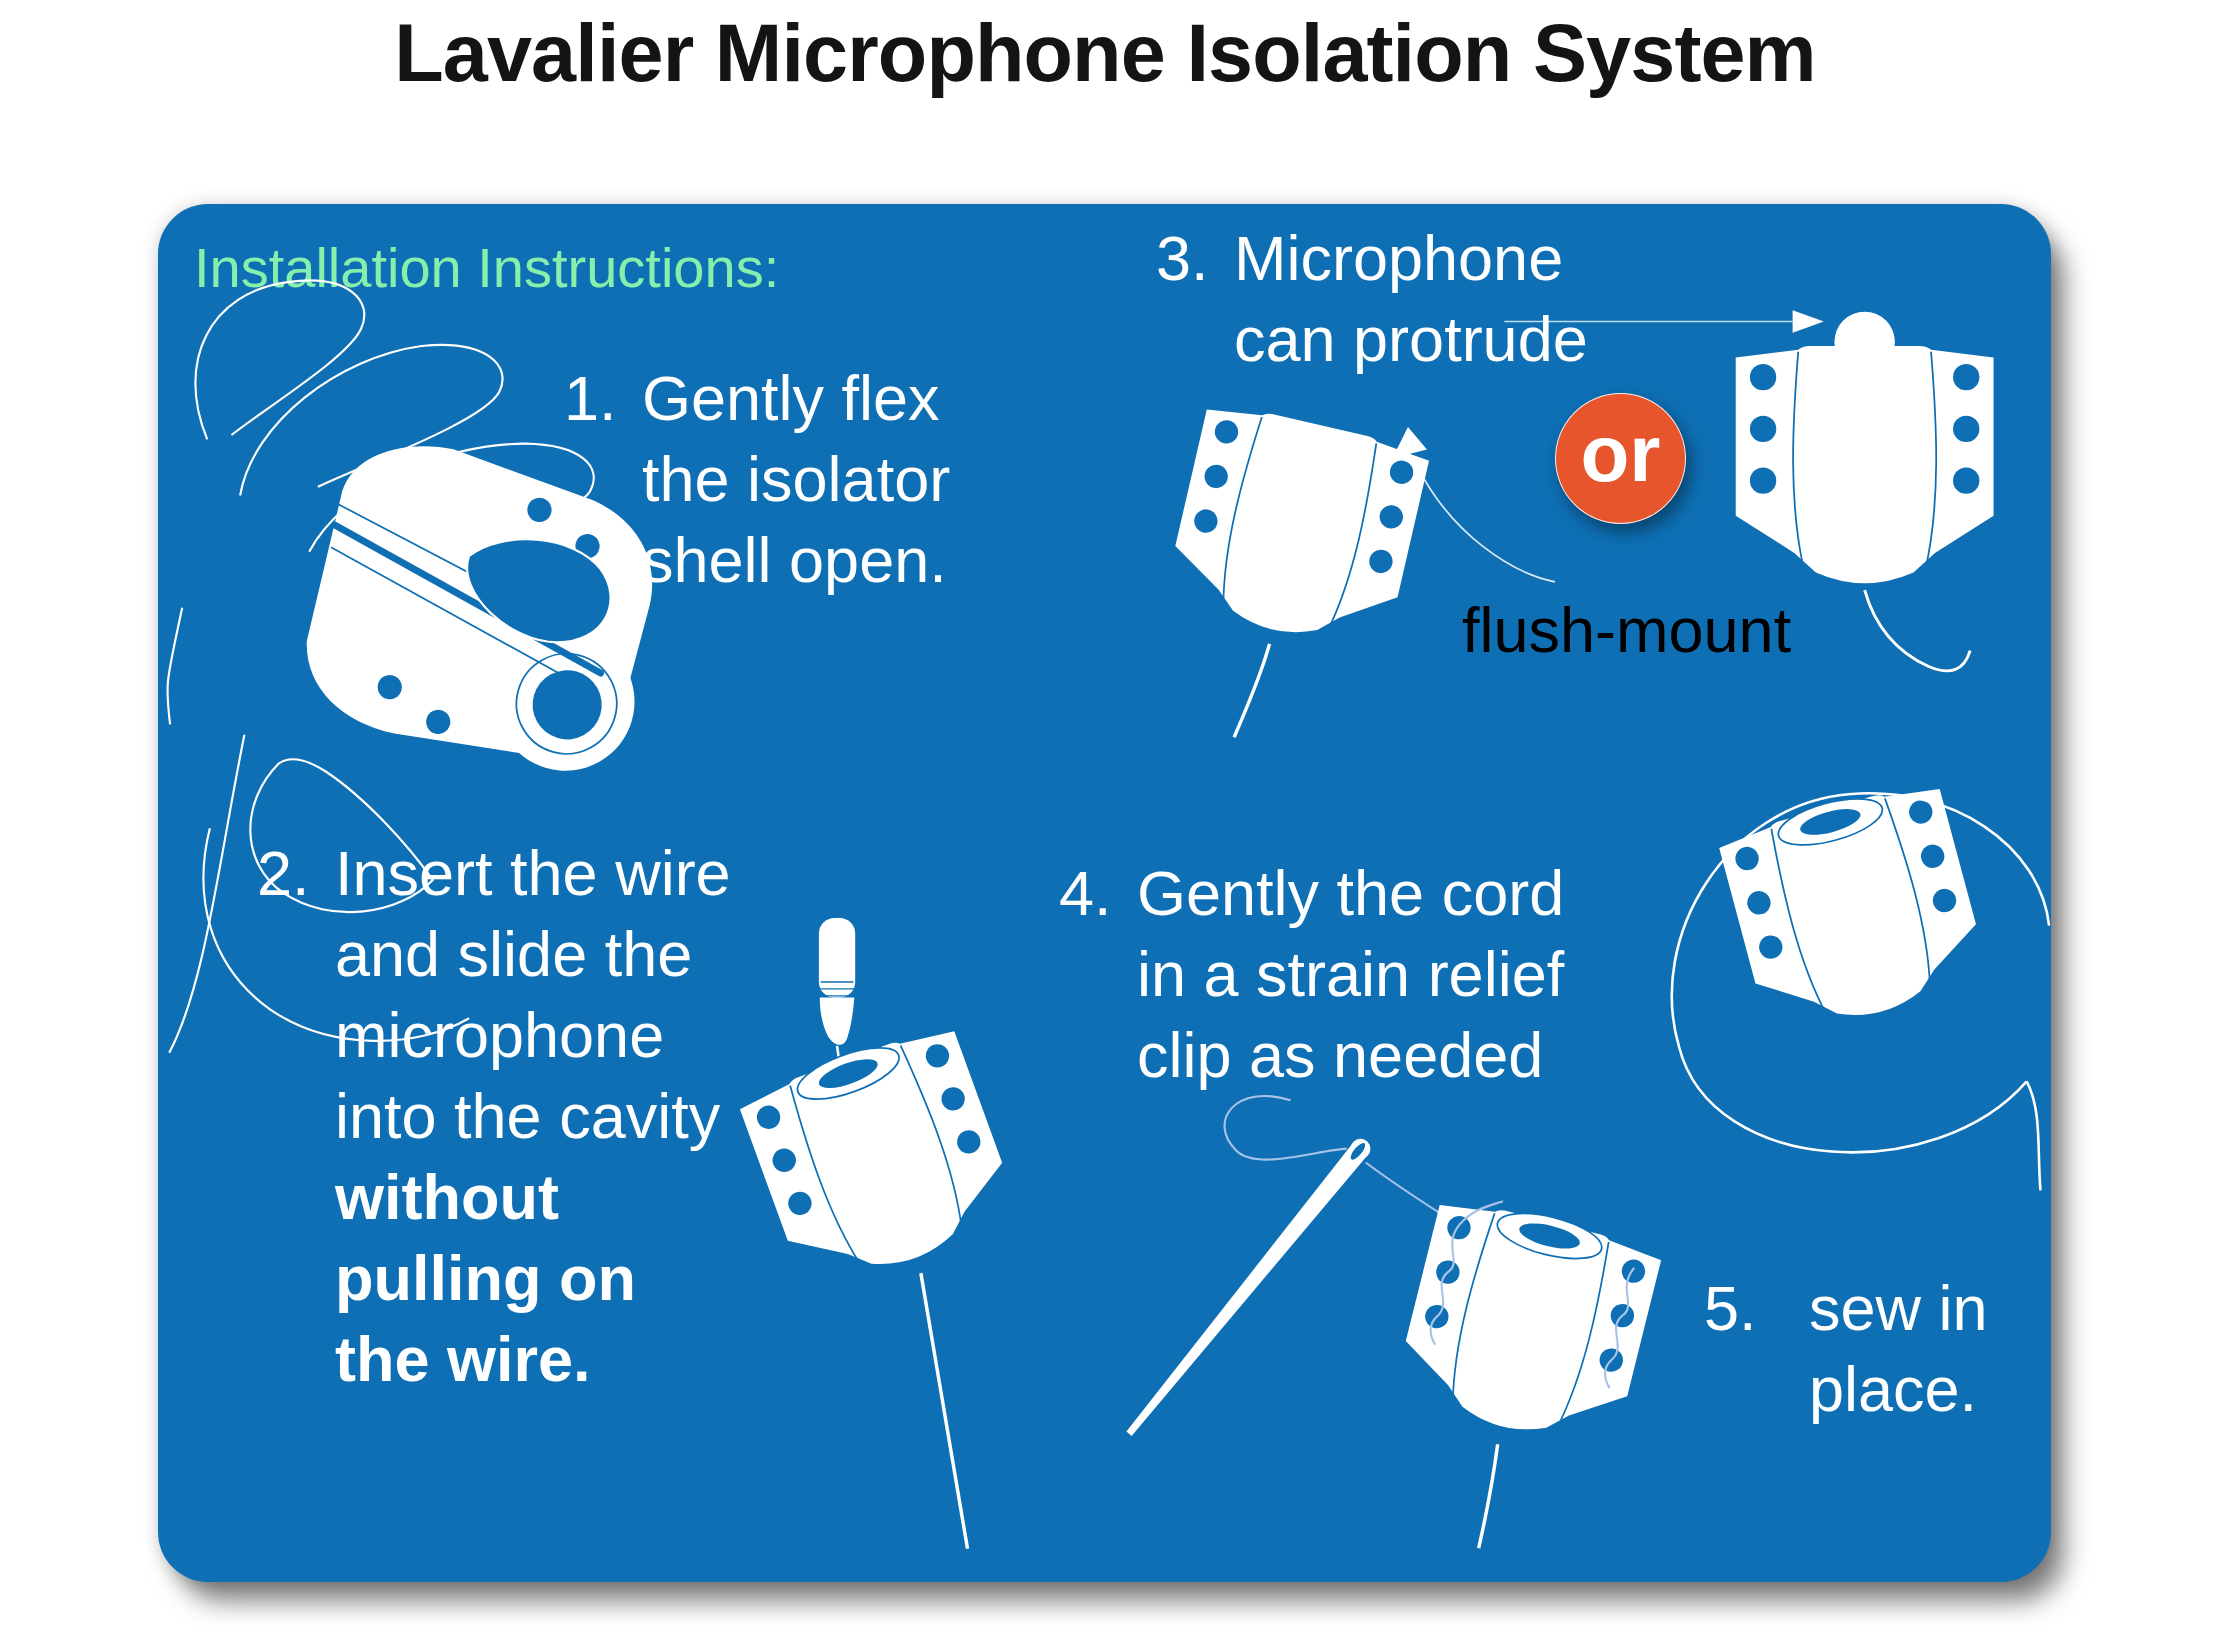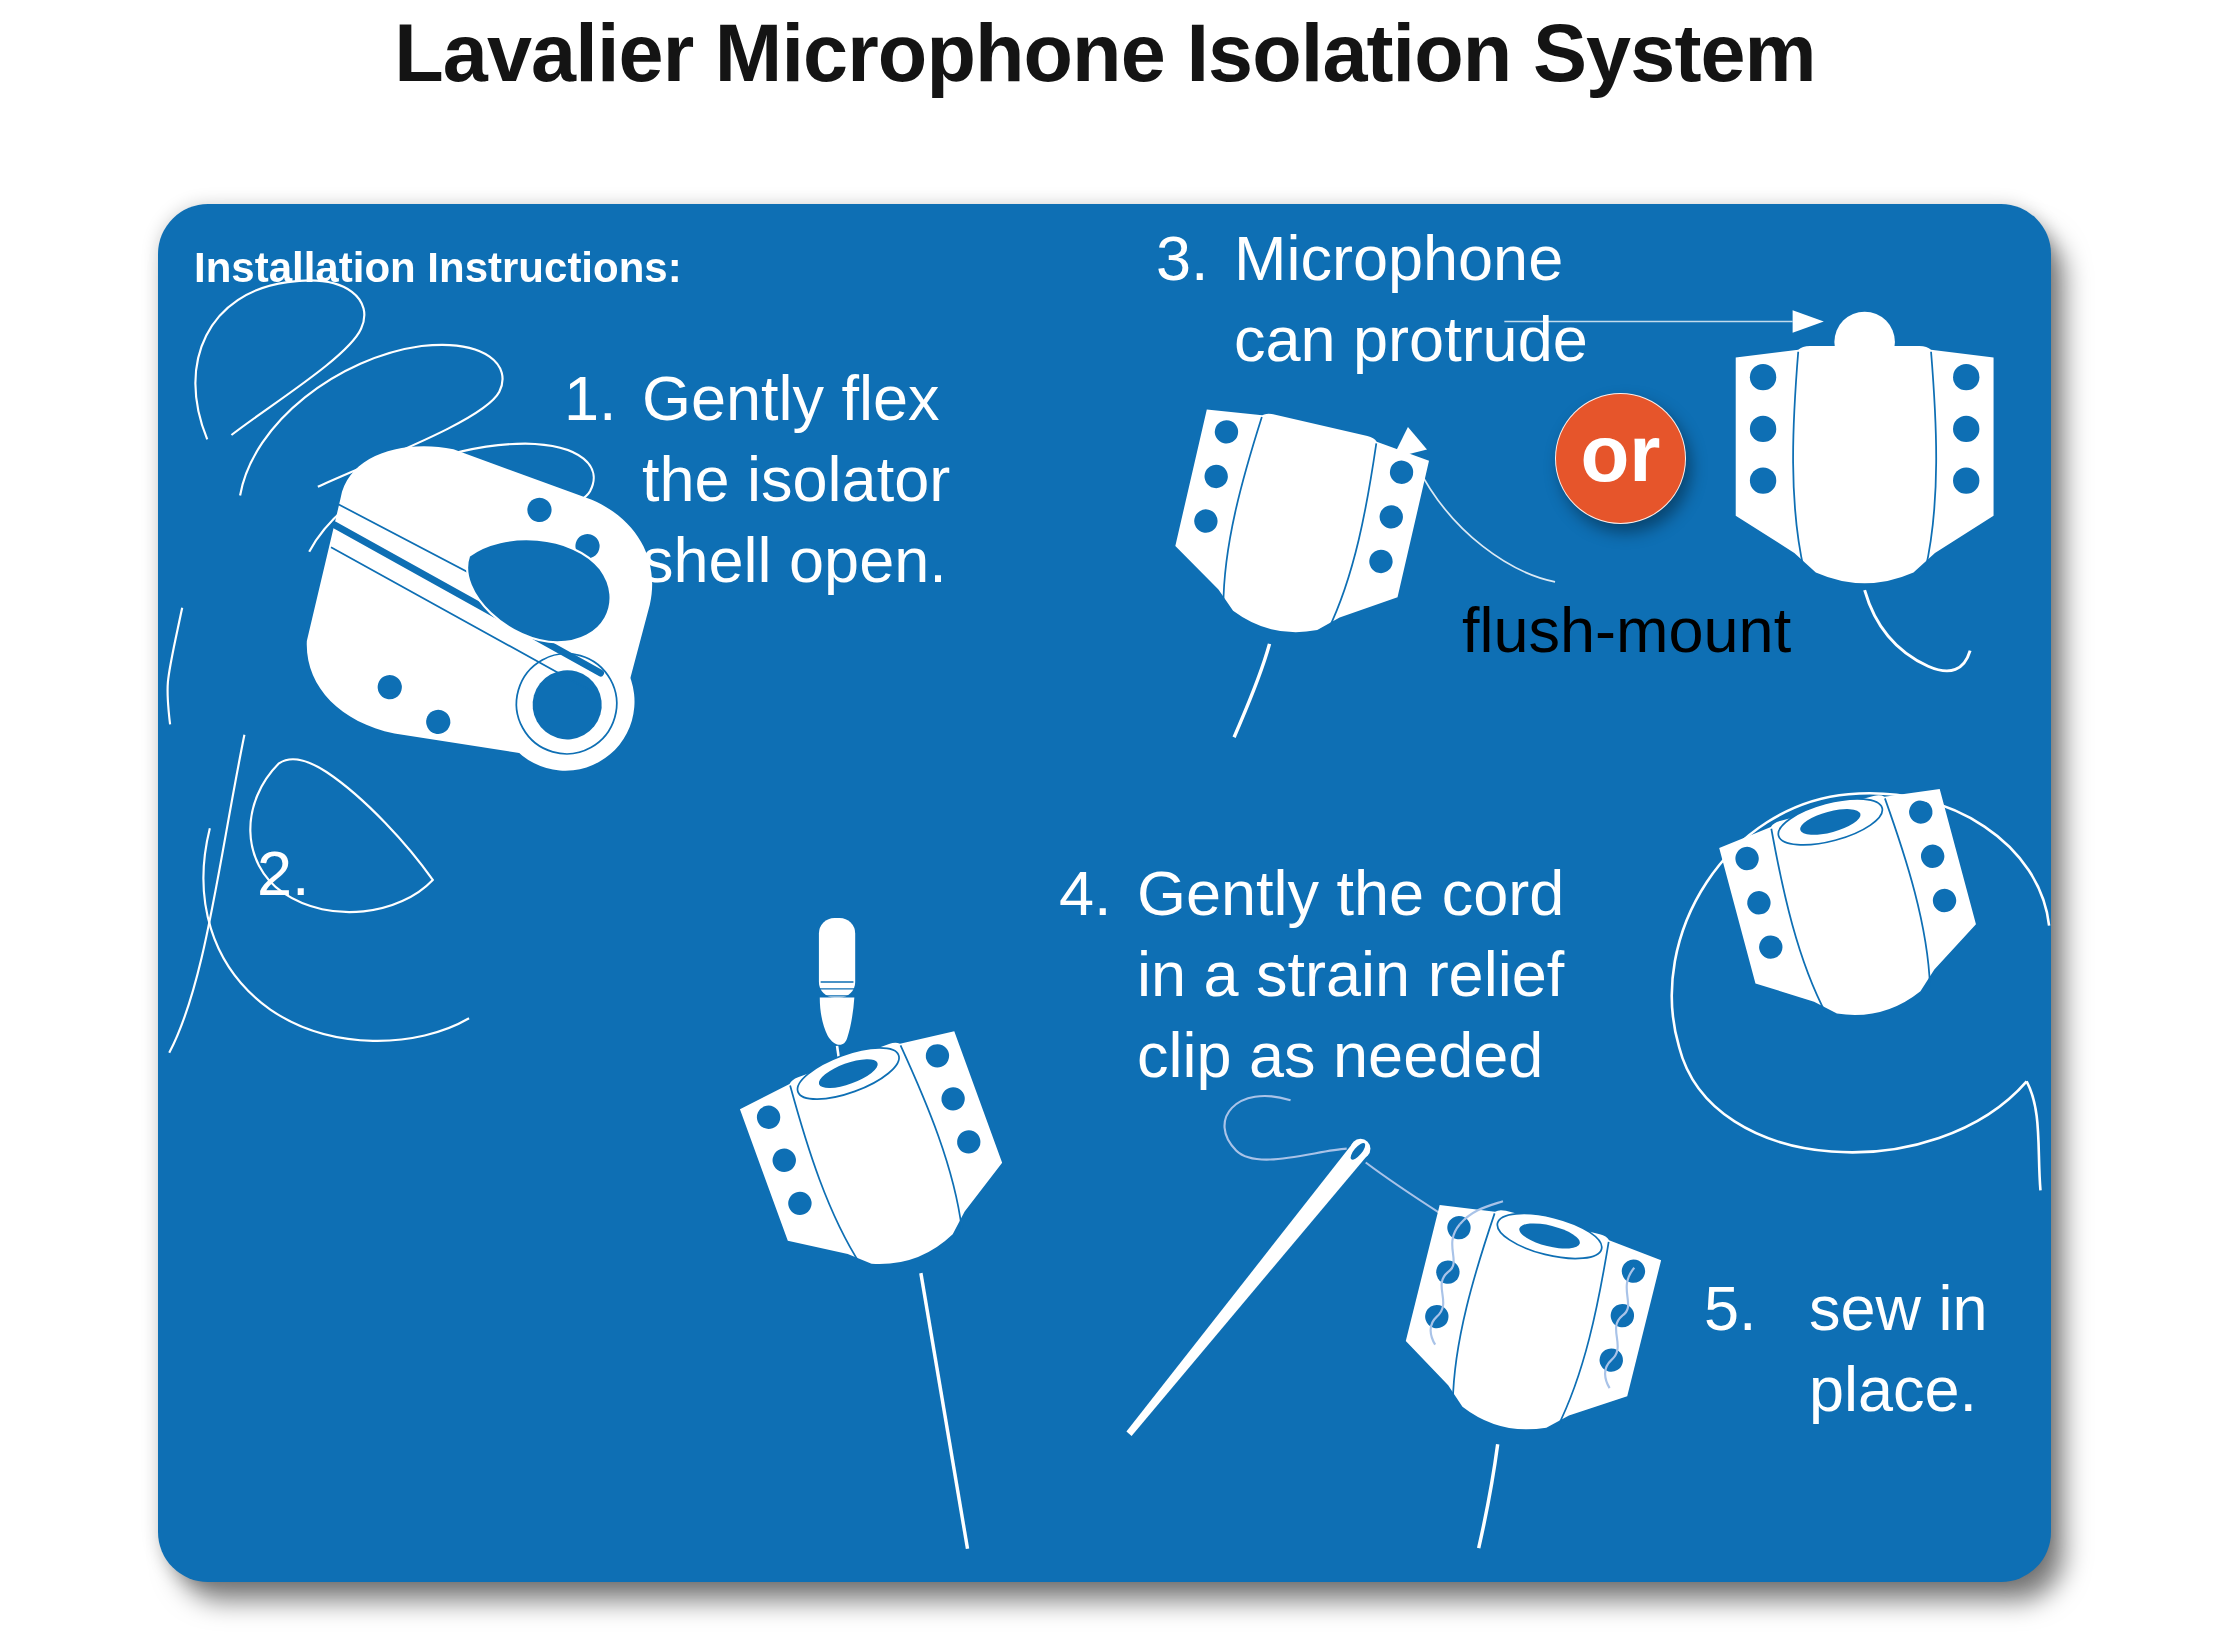--- a/index.html
+++ b/index.html
@@ -21,21 +21,21 @@
 
   .panel{
     position:absolute;left:158px;top:204px;width:1893px;height:1378px;
     background:var(--panel-blue);border-radius:50px;
     box-shadow:15.6px 22.5px 26px -3.5px rgba(0,0,0,.5), 0 0 17.3px rgba(0,0,0,.18);
     overflow:hidden;color:#fff;
   }
 
   .heading{
     position:absolute;left:36px;top:22.5px;
-    font-size:42px;font-weight:bold;line-height:81px;color:#ffffff;white-space:nowrap;
+    font-size:56px;font-weight:normal;line-height:81px;color:#86efac;white-space:nowrap;
   }
 
   .step{position:absolute;display:flex;font-size:63px;line-height:81px;color:#fff;}
   .step .num{width:78px;flex:none;}
   .step.s5 .num{width:105px;}
   .step .lines div{white-space:nowrap;}
   .step .lines .b{font-weight:bold;}
 
   .or-badge{
     position:absolute;left:1397px;top:189px;width:131px;height:131px;
@@ -238,20 +238,29 @@
       <div class="num">1.</div>
       <div class="lines">
         <div>Gently flex</div>
         <div>the isolator</div>
         <div>shell open.</div>
       </div>
     </div>
 
     <div class="step s2" style="left:99px;top:629px">
       <div class="num">2.</div>
+      <div class="lines">
+        <div>Insert the wire</div>
+        <div>and slide the</div>
+        <div>microphone</div>
+        <div>into the cavity</div>
+        <div class="b">without</div>
+        <div class="b">pulling on</div>
+        <div class="b">the wire.</div>
+      </div>
     </div>
 
     <div class="step s3" style="left:998px;top:14px">
       <div class="num">3.</div>
       <div class="lines">
         <div>Microphone</div>
         <div>can protrude</div>
       </div>
     </div>
 

